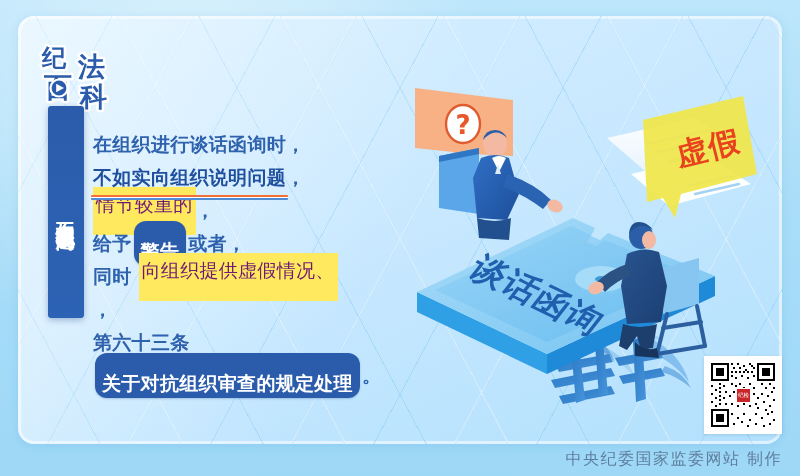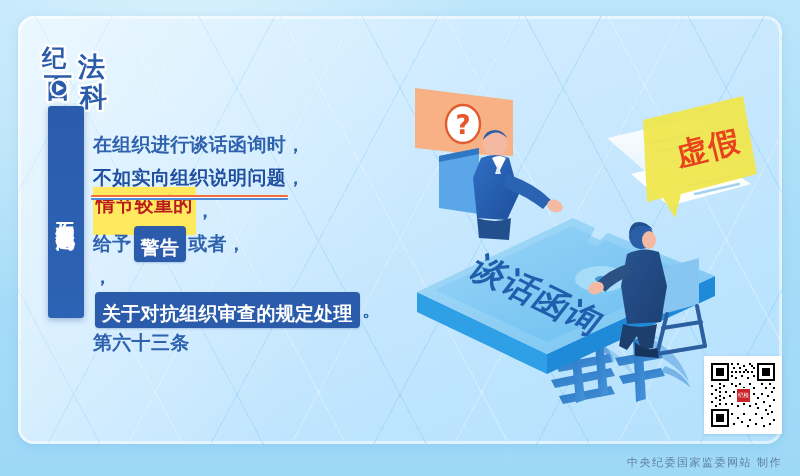--- a/index.html
+++ b/index.html
@@ -107,33 +107,33 @@
   }
   .dbl::after{
     content:""; position:absolute; left:-2px; right:-2px; bottom:-5px; height:5px;
     background:linear-gradient(180deg,#f2703c 0 2px,#ffffff 2px 3px,#4f8ed6 3px 5px);
     border-radius:1px;
   }
 
   
   .hl{
     background:#ffe95e;
-    color:#b91c1c; font-weight:700;
+    color:#701a75; font-weight:400;
     padding:1px 3px 14px;
     box-decoration-break:clone;
   }
 
   
   .pill{
     display:inline-block;
     background:#2b5cab;
     color:#fff;
     font-weight:800;
-    border-radius:4px;
-    padding:9px 7px 3px;
+    border-radius:12px;
+    padding:18px 7px 3px;
     margin:0 2px;
     line-height:24px;
     box-shadow:0 1px 2px rgba(30,70,130,.25);
   }
 
   
   .illo{
     position:absolute; left:395px; top:78px;
     width:400px; height:300px;
     z-index:4;
@@ -152,21 +152,21 @@
     background:#fff;
     padding:5px;
     z-index:8;
     box-shadow:0 1px 3px rgba(40,90,140,.18);
   }
   .qr svg{ display:block; }
 
   
   .footer{
     position:absolute; right:18px; bottom:6px;
-    font-size:11px;
+    font-size:16px;
     color:#5f7f9e;
     letter-spacing:1.5px;
     z-index:9;
     font-family:"DejaVu Sans","Liberation Sans",sans-serif;
   }
 </style>
 </head>
 <body>
 
 <div class="poster">
@@ -221,33 +221,36 @@
       <span class="plain">，</span>
     </div>
 
     <div class="tline">
       <span class="plain">给予</span>
       <span class="pill">警告</span>
       <span class="plain">或者</span>
       <span class="plain">，</span>
     </div>
 
+    <div class="tline">
+      <span class="plain">同时</span>&nbsp;<span class="hl">向组织提供虚假情况、</span>
+    </div>
 
     <div class="tline">
       <span class="plain">，</span>
     </div>
 
+
+    <div class="tline">
+      <span class="plain">第六十三条</span>
+    </div>
 
     <div class="tline">
       <span class="pill">关于对抗组织审查的规定处理</span>
       <span class="plain">。</span>
-    </div>
-
-    <div class="tline">
-      <span class="plain">第六十三条</span>
     </div>
 
   </div>
 
   <div class="illo">
     <svg width="400" height="300" viewBox="0 0 400 300" xmlns="http://www.w3.org/2000/svg">
       <defs>
         <linearGradient id="deskTop" x1="0" y1="0" x2="1" y2="1">
           <stop offset="0" stop-color="#8fd0f5"></stop>
           <stop offset="1" stop-color="#5cb6ef"></stop>

